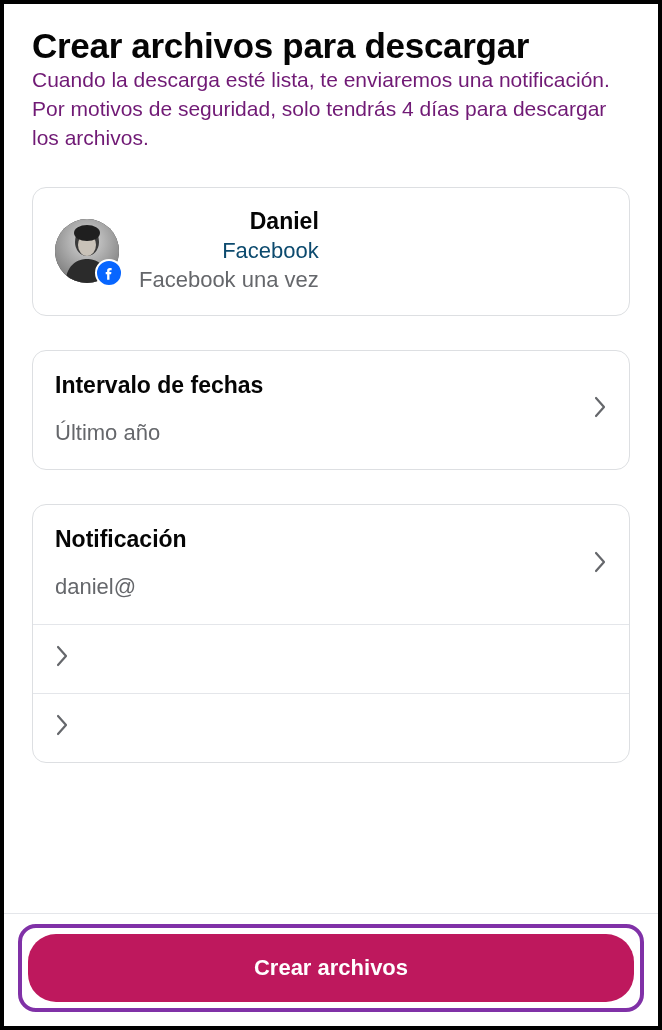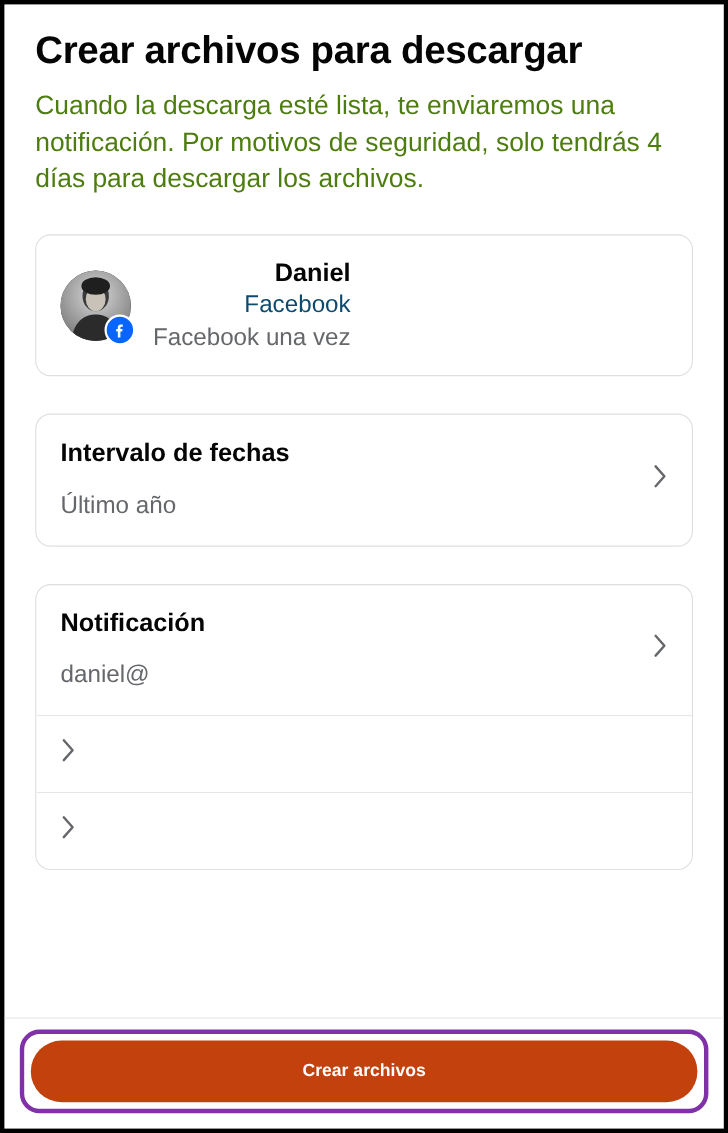--- a/index.html
+++ b/index.html
@@ -13,26 +13,25 @@
       position: relative;
     }
     .container {
       padding: 22px 28px 0 28px;
     }
     .page-title {
       font-size: 35px;
       font-weight: 700;
       color: #050505;
       letter-spacing: -0.3px;
-      margin-bottom: 14px;
     }
     .page-description {
-      font-size: 24px;
+      font-size: 21px;
       line-height: 1.38;
-      color: #4d7c0f;
+      color: #701a75;
       margin-bottom: 34px;
     }
     .card {
       border: 1px solid #dddfe2;
       border-radius: 14px;
       background: #fff;
       overflow: hidden;
     }
     .card + .card {
       margin-top: 34px;
@@ -125,26 +124,26 @@
       border-top: 1px solid #e4e6ea;
       padding: 10px 14px 14px 14px;
     }
     .highlight-box {
       border: 4px solid #8031a7;
       border-radius: 18px;
       padding: 6px;
     }
     .primary-btn {
       width: 100%;
-      background: #c2410c;
+      background: #be185d;
       color: #fff;
       border: none;
       border-radius: 28px;
-      height: 56px;
-      font-size: 16px;
+      height: 68px;
+      font-size: 22px;
       font-weight: 600;
       cursor: pointer;
       display: flex;
       align-items: center;
       justify-content: center;
     }
   </style>
 </head>
 <body>
 

